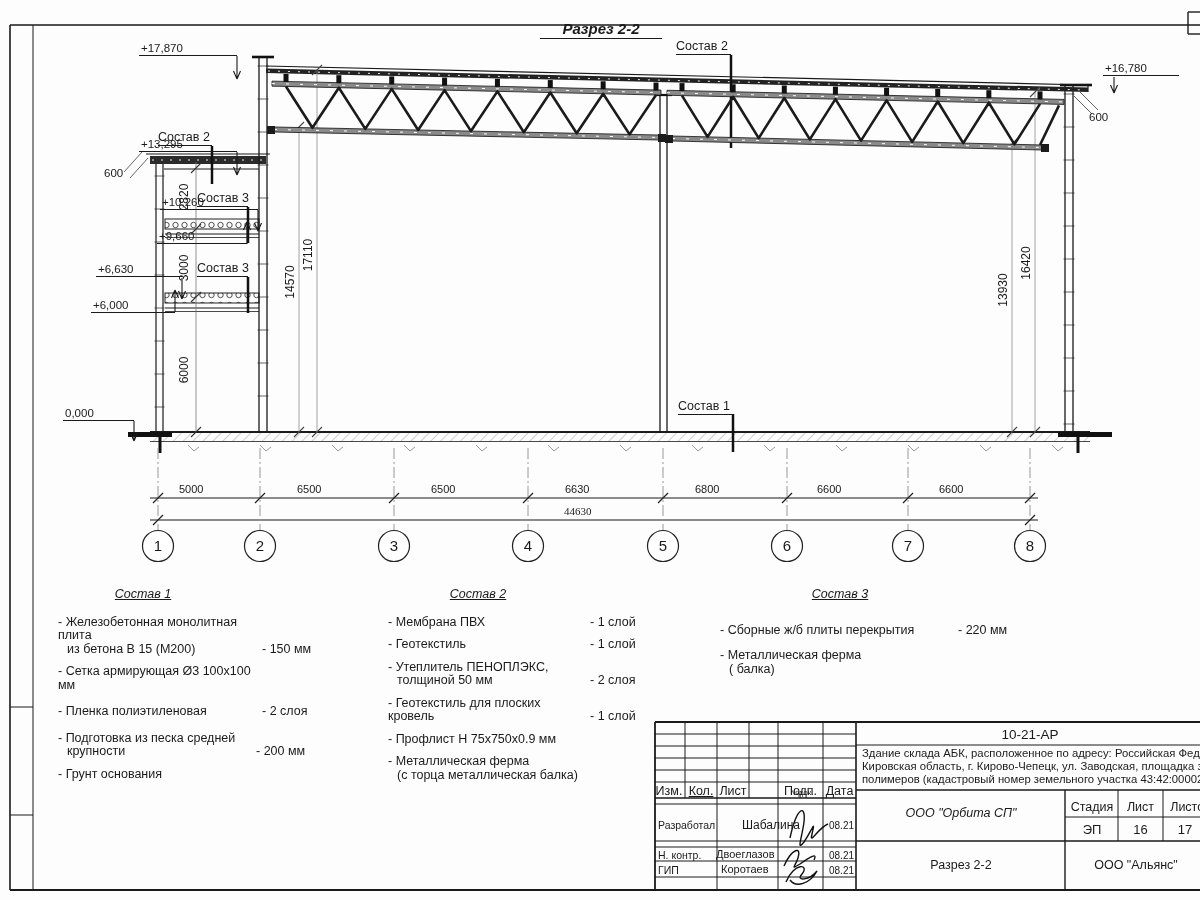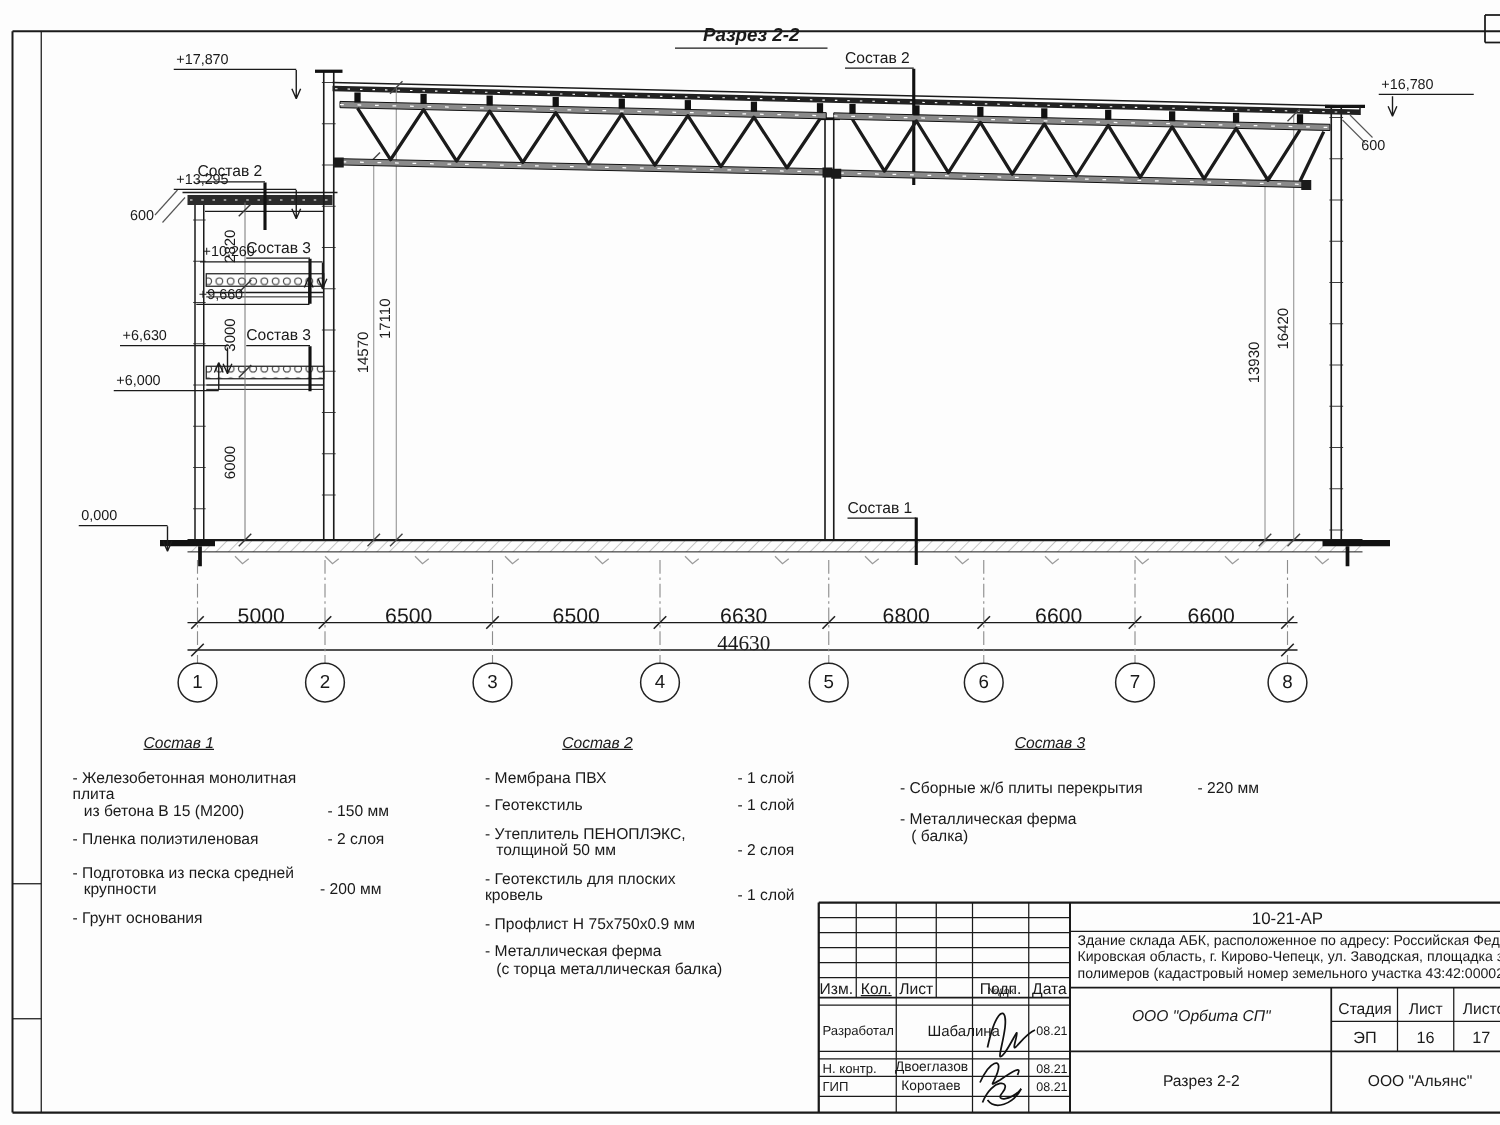--- a/index.html
+++ b/index.html
@@ -5,21 +5,21 @@
   html,body{margin:0;padding:0;background:#e8e8e8;}
   .sheet{position:relative;width:1200px;height:900px;background:#fdfdfd;overflow:hidden;
          font-family:"Liberation Sans",sans-serif;color:#1a1a1a;}
   .sheet *{box-sizing:border-box;}
   svg.layer{position:absolute;left:0;top:0;width:1200px;height:900px;}
   .abs{position:absolute;white-space:nowrap;}
   .page-title{font-size:15px;font-style:italic;font-weight:bold;border-bottom:1.4px solid #1a1a1a;
               text-align:center;padding-bottom:1px;}
   .elev{font-size:11.5px;border-bottom:1.1px solid #1a1a1a;padding:0 2px 1px 2px;}
   .co{font-size:12.5px;border-bottom:1.3px solid #1a1a1a;padding-bottom:1px;}
-  .dim{font-size:17px;text-align:center;}
+  .dim{font-size:11px;}
   .dimv{font-size:12px;width:64px;height:14px;text-align:center;transform:rotate(-90deg);}
   .axis-num{font-size:15px;width:28px;text-align:center;}
   .small-dim{font-size:11.5px;}
   .legend{position:absolute;font-size:12.5px;line-height:13.5px;}
   .legend .ltitle{font-style:italic;text-decoration:underline;text-align:center;margin-bottom:14px;}
   .legend .row{display:flex;align-items:flex-end;margin-bottom:9px;}
   .legend .tx{flex:0 0 auto;}
   .legend .tx .l2i{padding-left:9px;}
   .legend .val{flex:0 0 auto;}
   .tb{font-size:12.5px;}
@@ -343,20 +343,25 @@
     <div class="ltitle" style="margin-left:10px;width:150px;">Состав 1</div>
     <div class="row">
       <div class="tx" style="width:204px;">
           <div>- Железобетонная  монолитная плита</div>
           <div class="l2i">из бетона В 15 (М200)</div>
         </div>
       <div class="val">- 150 мм</div>
       </div>
     <div class="row" style="margin-bottom:13px;">
       <div class="tx" style="width:204px;">
+          <div>- Сетка армирующая Ø3 100х100 мм</div>
+        </div>
+      </div>
+    <div class="row" style="margin-bottom:13px;">
+      <div class="tx" style="width:204px;">
           <div>- Пленка полиэтиленовая</div>
         </div>
       <div class="val">-  2 слоя</div>
       </div>
     <div class="row">
       <div class="tx" style="width:198px;">
           <div>- Подготовка из песка средней</div>
           <div class="l2i">крупности</div>
         </div>
       <div class="val">- 200 мм</div>

